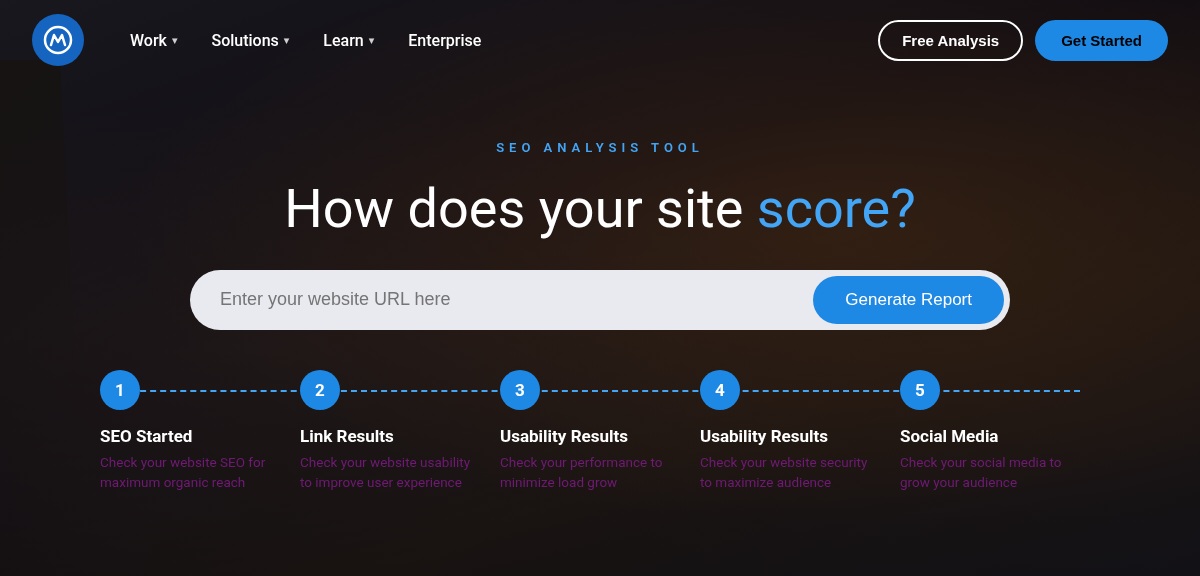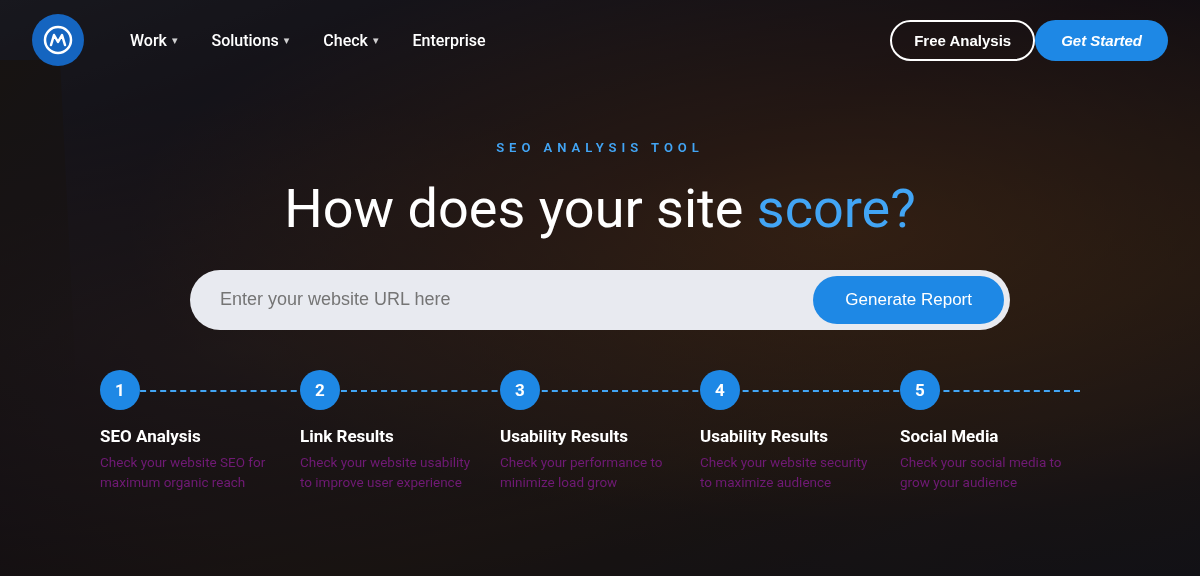--- a/index.html
+++ b/index.html
@@ -104,47 +104,46 @@
       white-space: nowrap;
     }
 
     .nav-chevron {
       font-size: 11px;
       opacity: 0.8;
     }
 
     .nav-actions {
       display: flex;
-      gap: 0;
+      gap: 12px;
       align-items: center;
     }
 
     .btn-outline {
       border: 2px solid #fff;
       background: transparent;
       color: #fff;
       padding: 10px 22px;
       border-radius: 30px;
       font-size: 15px;
       font-weight: 600;
       cursor: pointer;
       white-space: nowrap;
     }
 
     .btn-primary {
       background: #1e88e5;
-      color: #ffffff;
+      color: #000000;
       border: none;
       padding: 12px 26px;
       border-radius: 30px;
       font-size: 15px;
       font-weight: 600;
       cursor: pointer;
       white-space: nowrap;
-      font-style: italic;
     }
 
     
     .hero {
       flex: 1;
       display: flex;
       flex-direction: column;
       align-items: center;
       justify-content: center;
       padding: 0 60px 10px;
@@ -293,21 +292,21 @@
     <div class="nav-links">
       <div class="nav-item">
         <span>Work</span>
         <span class="nav-chevron">▾</span>
       </div>
       <div class="nav-item">
         <span>Solutions</span>
         <span class="nav-chevron">▾</span>
       </div>
       <div class="nav-item">
-        <span>Check</span>
+        <span>Learn</span>
         <span class="nav-chevron">▾</span>
       </div>
       <div class="nav-item">
         <span>Enterprise</span>
       </div>
     </div>
 
     <div class="nav-actions">
       <button class="btn-outline">Free Analysis</button>
       <button class="btn-primary">Get Started</button>
@@ -324,21 +323,21 @@
       <input class="search-input" type="text" placeholder="Enter your website URL here" style="">
       <button class="btn-generate">Generate Report</button>
     </div>
 
     <div class="steps-container">
       <div class="steps-track">
         <div class="steps-line"></div>
 
         <div class="step">
           <div class="step-circle">1</div>
-          <div class="step-title">SEO Analysis</div>
+          <div class="step-title">SEO Started</div>
           <div class="step-desc">Check your website SEO for maximum organic reach</div>
         </div>
         <div class="step">
           <div class="step-circle">2</div>
           <div class="step-title">Link Results</div>
           <div class="step-desc">Check your website usability to improve user experience</div>
         </div>
         <div class="step">
           <div class="step-circle">3</div>
           <div class="step-title">Usability Results</div>

